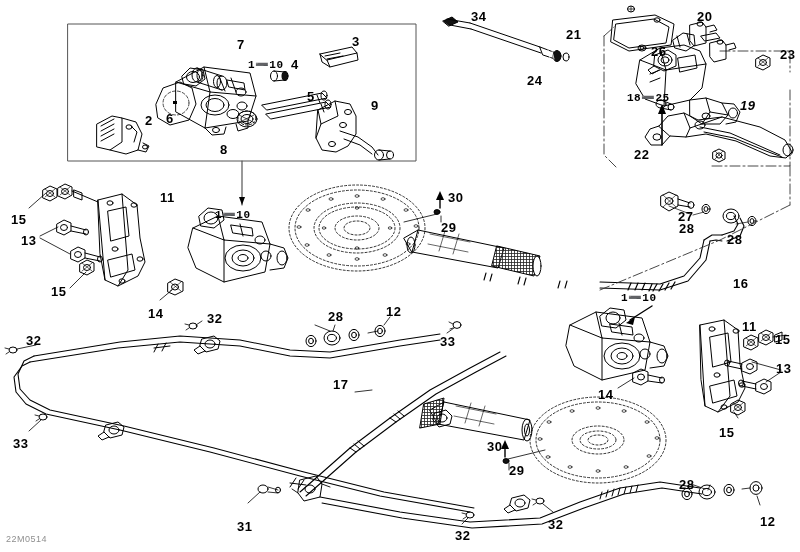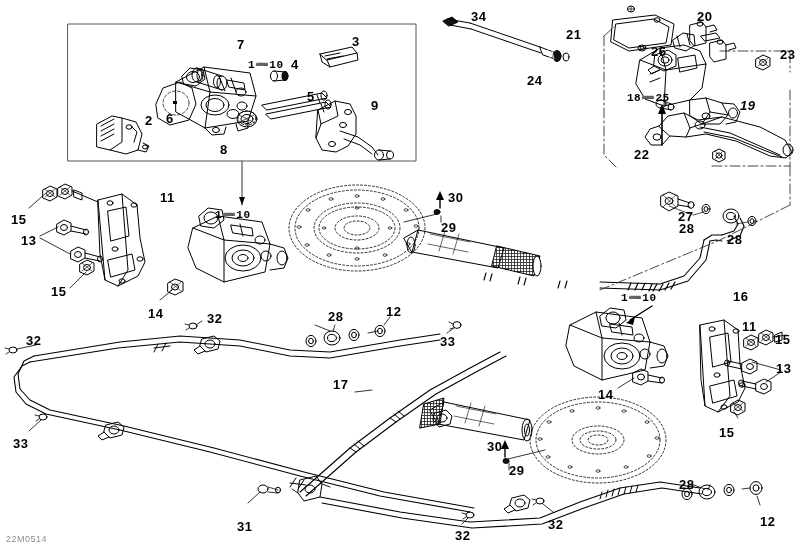--- a/index.html
+++ b/index.html
@@ -678,21 +678,21 @@
   <div class="callout" style="left:21px;  top:234px;">13</div>
   <div class="callout" style="left:51px;  top:285px;">15</div>
   <div class="callout" style="left:148px; top:307px;">14</div>
   <div class="callout arrowed" style="left:215px; top:210px;">1➖10</div>
 
   <div class="callout" style="left:448px; top:191px;">30</div>
   <div class="callout" style="left:441px; top:221px;">29</div>
   <div class="callout" style="left:650px; top:210px;margin-left:28px;">27</div>
   <div class="callout" style="left:679px; top:222px;">28</div>
   <div class="callout" style="left:727px; top:233px;">28</div>
-  <div class="callout" style="left:733px; top:290px;">16</div>
+  <div class="callout" style="left:733px; top:277px;">16</div>
 
   <div class="callout" style="left:207px; top:312px;">32</div>
   <div class="callout" style="left:328px; top:310px;">28</div>
   <div class="callout" style="left:386px; top:305px;">12</div>
   <div class="callout" style="left:440px; top:335px;">33</div>
   <div class="callout" style="left:26px;  top:334px;">32</div>
   <div class="callout" style="left:13px;  top:437px;">33</div>
   <div class="callout" style="left:333px; top:378px;text-align:right;">17</div>
   <div class="callout" style="left:237px; top:520px;">31</div>
 

